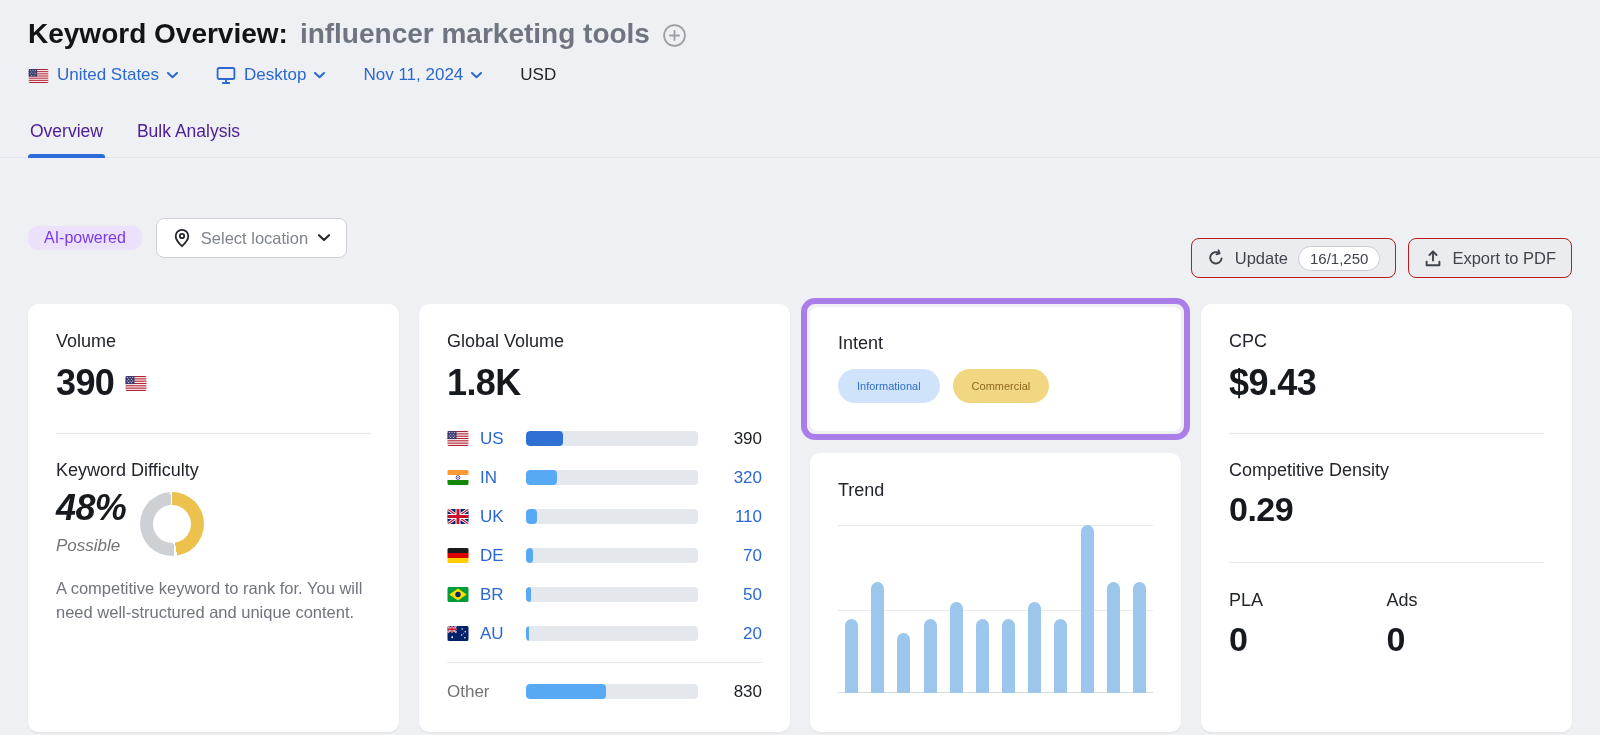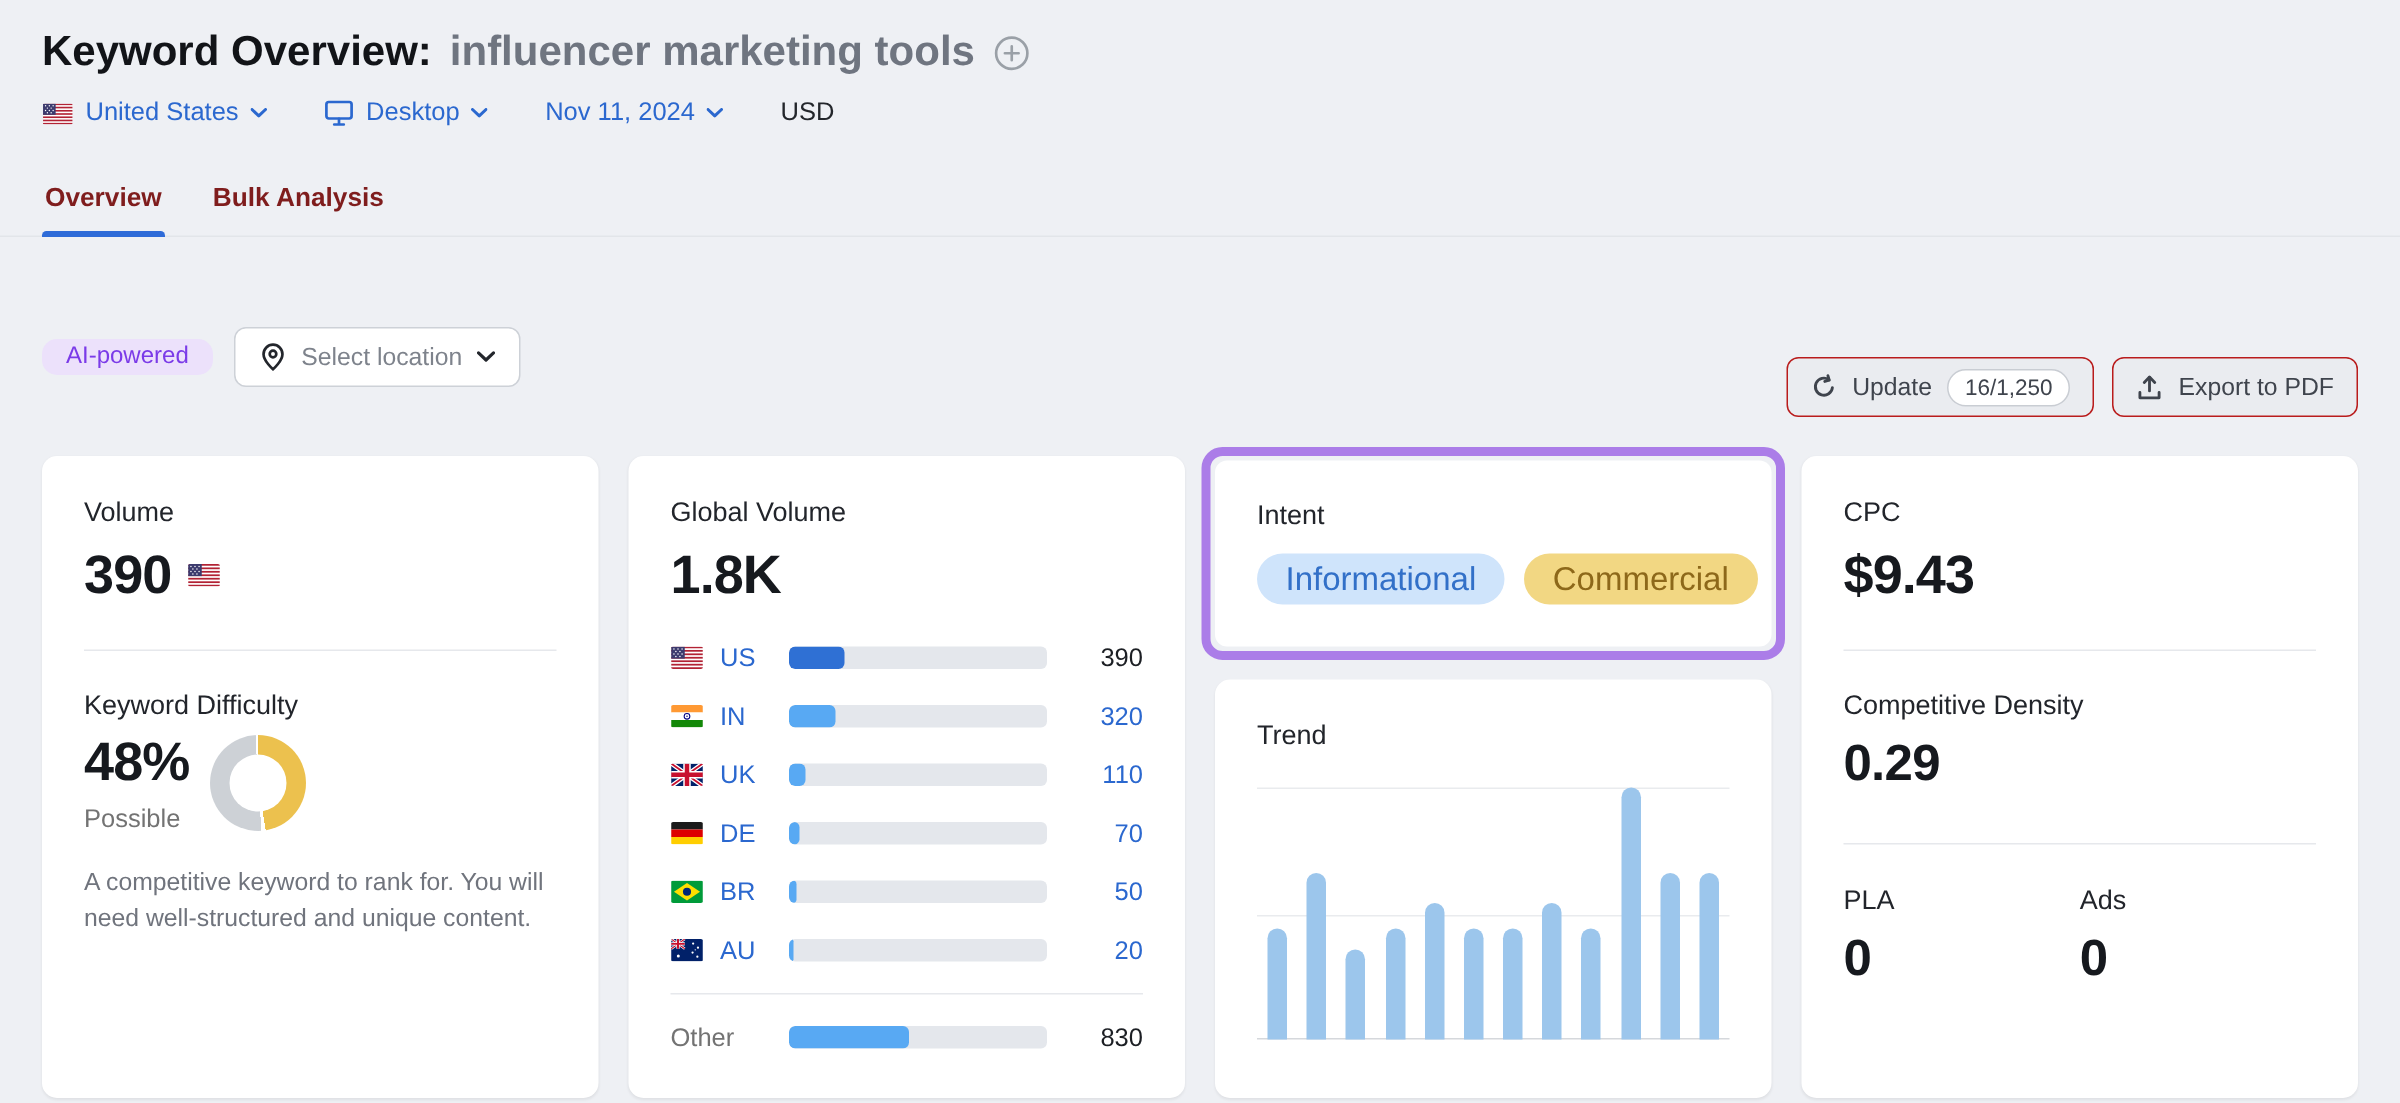--- a/index.html
+++ b/index.html
@@ -18,21 +18,21 @@
   .title-keyword { font-size: 28px; font-weight: 700; color: #6f7580; }
   .plus-circle { display: inline-flex; margin-top: 2px; }
 
   .filters { display: flex; align-items: center; gap: 38px; margin-top: 15px; font-size: 17px; }
   .filter { display: inline-flex; align-items: center; gap: 8px; color: #2b68cf; cursor: pointer; }
   .filter .flag { margin-top: 1px; }
   .filter-currency { color: #23262b; }
 
   
   .tabs-strip { margin: 30px -28px 0; padding: 0 28px; border-bottom: 1px solid #e2e5e9; display: flex; gap: 30px; }
-  .tab { position: relative; font-size: 17.5px; font-weight: 700; color: #7f1d1d; padding: 6px 2px 15px; cursor: pointer; }
+  .tab { position: relative; font-size: 17.5px; font-weight: 400; color: #4c1d95; padding: 6px 2px 15px; cursor: pointer; }
   .tab.active::after {
     content: ""; position: absolute; left: 0; right: 0; bottom: -1px;
     height: 4px; background: #2e6bd8; border-radius: 3px 3px 0 0;
   }
 
   
   .toolbar { display: flex; align-items: center; margin-top: 40px; }
   .toolbar-left { display: flex; align-items: center; gap: 14px; }
   .toolbar-right { margin-left: auto; display: flex; align-items: center; gap: 12px; }
 
@@ -62,21 +62,21 @@
   .card.tall { height: 428px; }
   .card-label { font-size: 18px; color: #22252b; }
   .big { font-size: 36px; font-weight: 800; letter-spacing: -0.6px; color: #16191e; margin-top: 10px; }
   .divider { border-top: 1px solid #e6e8ec; }
 
   
   .vol-value { display: flex; align-items: center; gap: 11px; }
   .card-vol .divider { margin: 29px 0 26px; }
 
   
-  .kd-row { display: flex; align-items: center; gap: 14px; margin-top: 6px; }
+  .kd-row { display: flex; align-items: flex-end; gap: 14px; margin-top: 6px; font-style: italic; }
   .kd-big { margin-top: 0; }
   .kd-verdict { font-size: 17px; color: #737373; margin-top: 7px; }
   .kd-donut { width: 64px; height: 64px; border-radius: 50%; position: relative; flex: 0 0 64px; }
   .kd-donut::after { content: ""; position: absolute; inset: 13px; background: #fff; border-radius: 50%; }
   .kd-desc { margin-top: 20px; font-size: 16.5px; line-height: 1.48; color: #70747d; }
 
   
   .gv-rows { margin-top: 15px; }
   .gv-row { display: flex; align-items: center; height: 39px; }
   .flag { width: 22px; height: 15px; display: inline-flex; border-radius: 2px; overflow: hidden; flex: 0 0 22px; }
@@ -89,21 +89,21 @@
   .gv-fill.dark { background: #2f70d4; }
   .gv-val { width: 64px; text-align: right; font-size: 17px; color: #2b68cf; }
   .gv-val.dark { color: #1c1f24; }
   .gv-divider { margin: 9px 0; }
 
   
   .intent-outline { border: 6px solid #ab7de8; border-radius: 14px; padding: 3px; margin: -6px -9px 13px; }
   .intent-card { border-radius: 8px; padding: 26px 28px 28px; box-shadow: none; }
   .tags { display: flex; gap: 13px; margin-top: 15px; }
   .tag { height: 34px; display: inline-flex; align-items: center; padding: 0 19px;
-         border-radius: 17px; font-size: 22px; cursor: pointer; }
+         border-radius: 17px; font-size: 11px; cursor: pointer; }
   .tag.informational { background: #cfe4fb; color: #3270c8; }
   .tag.commercial { background: #f2d783; color: #8d681a; }
 
   
   .card-trend { flex: 1; display: flex; flex-direction: column; }
   .trend-chart { position: relative; flex: 1; margin-top: 24px; display: flex;
                  align-items: flex-end; justify-content: space-between; padding: 0 7px; max-height: 168px; }
   .gridline { position: absolute; left: 0; right: 0; height: 1px; background: #e9ebee; }
   .gridline.top { top: 0; }
   .gridline.mid { bottom: 49%; }

